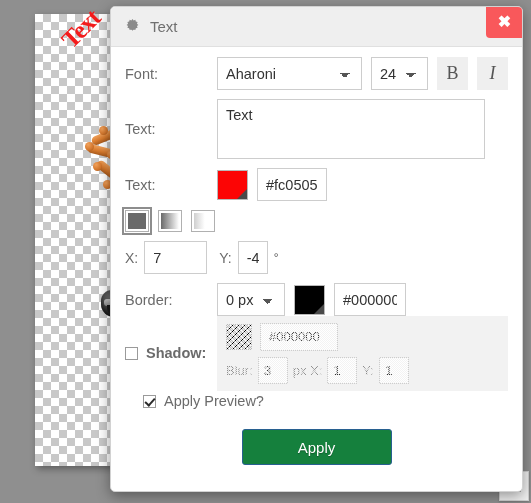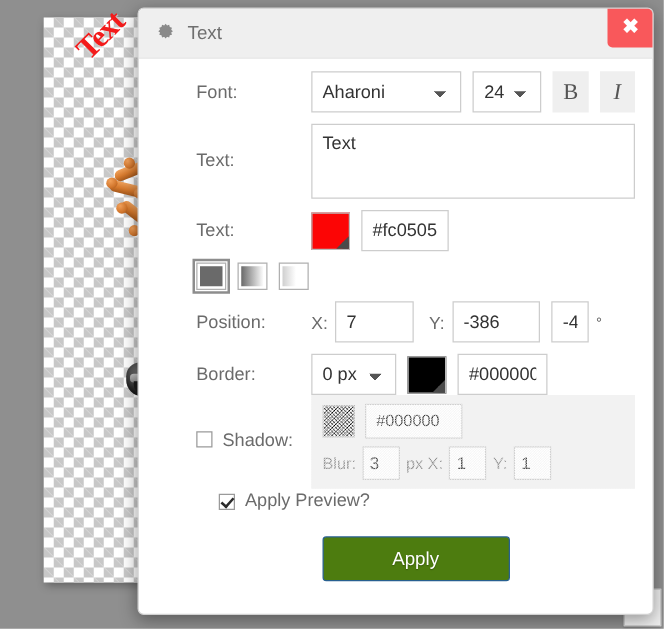--- a/index.html
+++ b/index.html
@@ -103,41 +103,41 @@
   }
   #gear-icon{width:17px;height:17px;margin:0 9px 0 3px;flex:0 0 auto;}
   #dialog-title{font-size:15px;color:#6f6f6f;}
   #close-button{
     position:absolute;right:-1px;top:-1px;width:37px;height:32px;
     background:#f9585b;color:#ffffff;border:none;border-radius:0 4px 0 4px;
     display:flex;align-items:center;justify-content:center;
     font-size:16px;font-weight:bold;cursor:pointer;line-height:1;
   }
 
-  #dialog-body{padding:10px 14px 0 14px;position:relative;height:445px;box-sizing:border-box;margin-left:32px;}
+  #dialog-body{padding:10px 14px 0 14px;position:relative;height:445px;box-sizing:border-box;}
 
   .form-row{display:flex;align-items:center;margin-bottom:9px;}
   .row-label{
     width:92px;flex:0 0 92px;font-size:14.5px;color:#6b6b6b;
   }
   .inline-label{font-size:14px;color:#6b6b6b;margin:0 6px 0 0;}
 
   .ctl{
     box-sizing:border-box;background:#fff;border:1px solid #cdcdcd;
     font-family:"Liberation Sans", sans-serif;font-size:14.5px;color:#333;
     height:33px;padding:0 8px;outline:none;
   }
   select.ctl{
     -webkit-appearance:none;appearance:none;
     background-image:linear-gradient(45deg,transparent 50%,#555 50%),linear-gradient(135deg,#555 50%,transparent 50%);
     background-position:calc(100% - 16px) 15px, calc(100% - 11px) 15px;
     background-size:5px 5px,5px 5px;background-repeat:no-repeat;
     padding-right:28px;
   }
-  #font-select{width:134px;}
+  #font-select{width:145px;}
   #size-select{width:57px;margin-left:9px;}
 
   .tgl-btn{
     width:31px;height:33px;margin-left:9px;background:#efefef;border:none;
     font-family:"Liberation Serif", serif;font-size:18px;color:#555;cursor:pointer;
     display:flex;align-items:center;justify-content:center;
   }
   .tgl-btn.ital{font-style:italic;}
 
   #text-area{
@@ -170,21 +170,21 @@
   #pos-y{width:70px;margin-right:9px;}
   #pos-rot{width:30px;}
   #deg-sign{font-size:12px;color:#555;margin-left:6px;}
 
   #border-width{width:68px;}
   #border-swatch{margin-left:9px;background:#000;}
   #border-hex{width:72px;margin-left:9px;}
 
   
   #shadow-row{display:flex;align-items:center;margin-top:5px;height:56px;}
-  #shadow-check-wrap{width:92px;flex:0 0 92px;display:flex;align-items:flex-start;}
+  #shadow-check-wrap{width:92px;flex:0 0 92px;display:flex;align-items:center;font-weight:bold;}
   #shadow-panel{
     position:relative;background:#f2f2f2;padding:7px 9px 7px 9px;width:293px;box-sizing:border-box;
   }
   #shadow-panel:after{ 
     content:"";position:absolute;left:0;top:0;right:0;bottom:0;pointer-events:none;
     background-image:
       linear-gradient(45deg,rgba(242,242,242,.92) 25%,transparent 25%,transparent 75%,rgba(242,242,242,.92) 75%),
       linear-gradient(45deg,rgba(242,242,242,.92) 25%,transparent 25%,transparent 75%,rgba(242,242,242,.92) 75%);
     background-size:2px 2px;background-position:0 0,1px 1px;
   }
@@ -291,25 +291,23 @@
         </div>
       <div class="style-opt" id="style-grad">
           <span class="fill"></span>
         </div>
       <div class="style-opt" id="style-light">
           <span class="fill"></span>
         </div>
     </div>
 
     <div class="form-row">
-      <span class="row-label">Position:</span>
       <span class="inline-label">X:</span>
       <input class="ctl" id="pos-x" value="7" style="">
       <span class="inline-label" style="margin-left:12px;">Y:</span>
-      <input class="ctl" id="pos-y" value="-386" style="">
       <input class="ctl" id="pos-rot" value="-45" style="">
       <span id="deg-sign">°</span>
     </div>
 
     <div class="form-row">
       <span class="row-label">Border:</span>
       <select class="ctl" id="border-width">
         <option>0 px</option>
       </select>
       <div class="swatch" id="border-swatch" style="background: rgb(0, 0, 0);"></div>
@@ -335,15 +333,15 @@
           <input class="ctl mini" value="1" style="">
         </div>
       </div>
     </div>
 
     <div id="preview-row">
       <span class="chk checked"></span>
       <span class="chk-label">Apply Preview?</span>
     </div>
 
-    <button id="apply-button" style="background: #4d7c0f;">Apply</button>
+    <button id="apply-button" style="background: #15803d;">Apply</button>
   </div>
 </div>
 
 </body></html>

